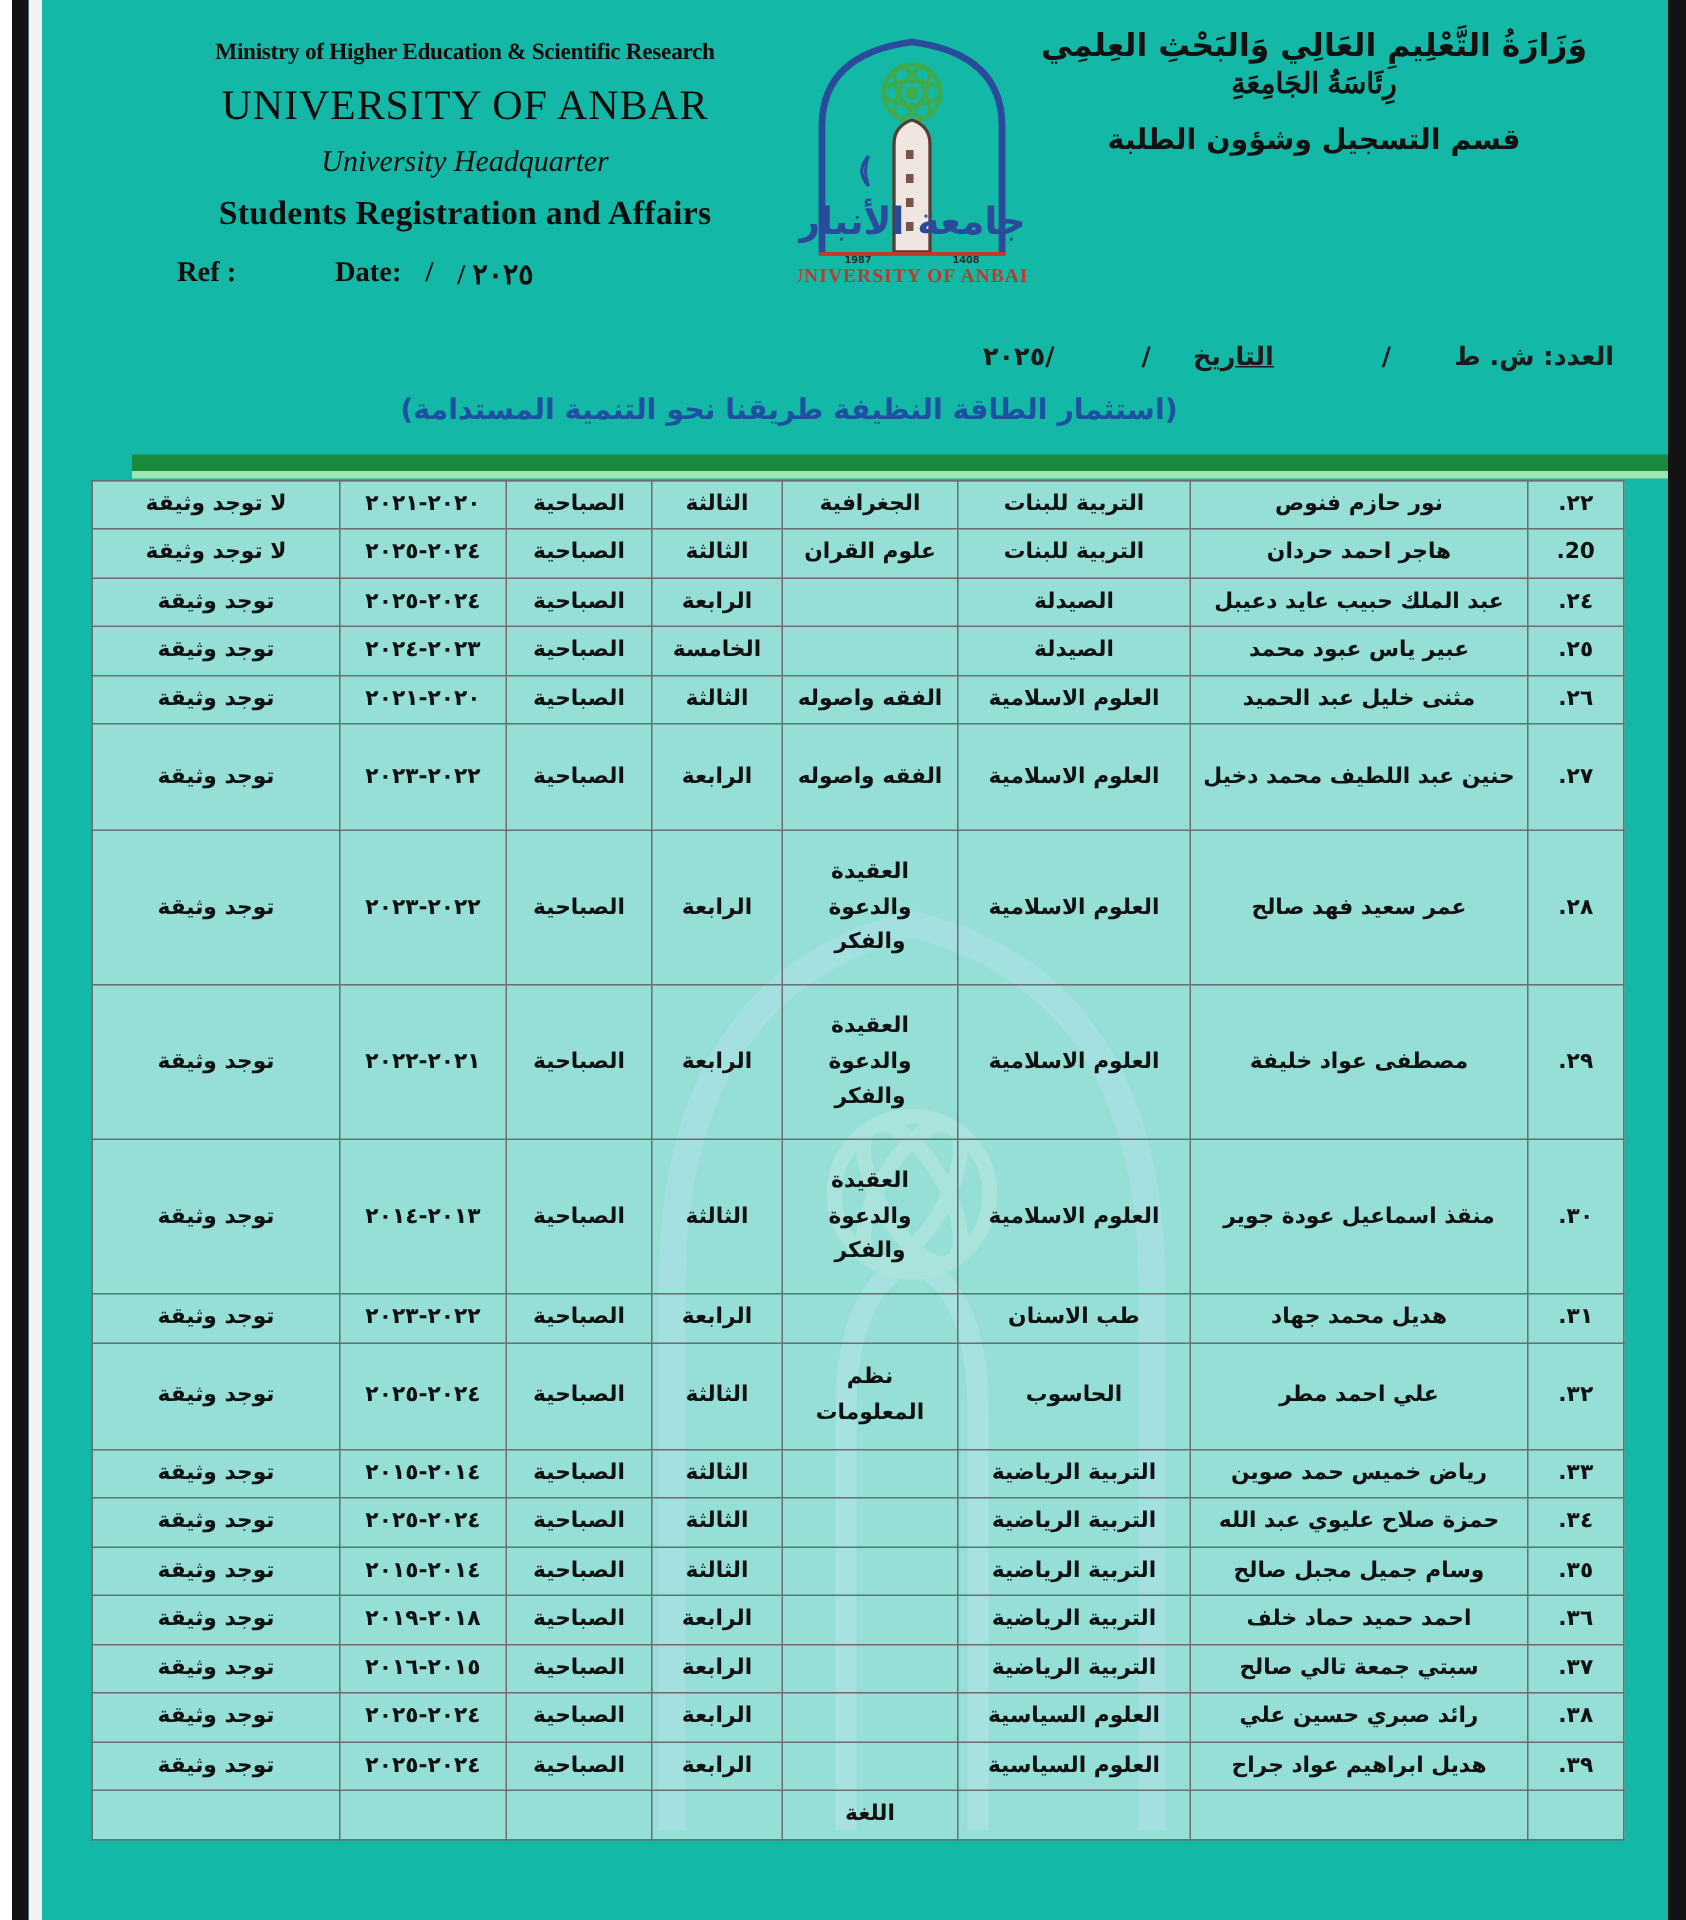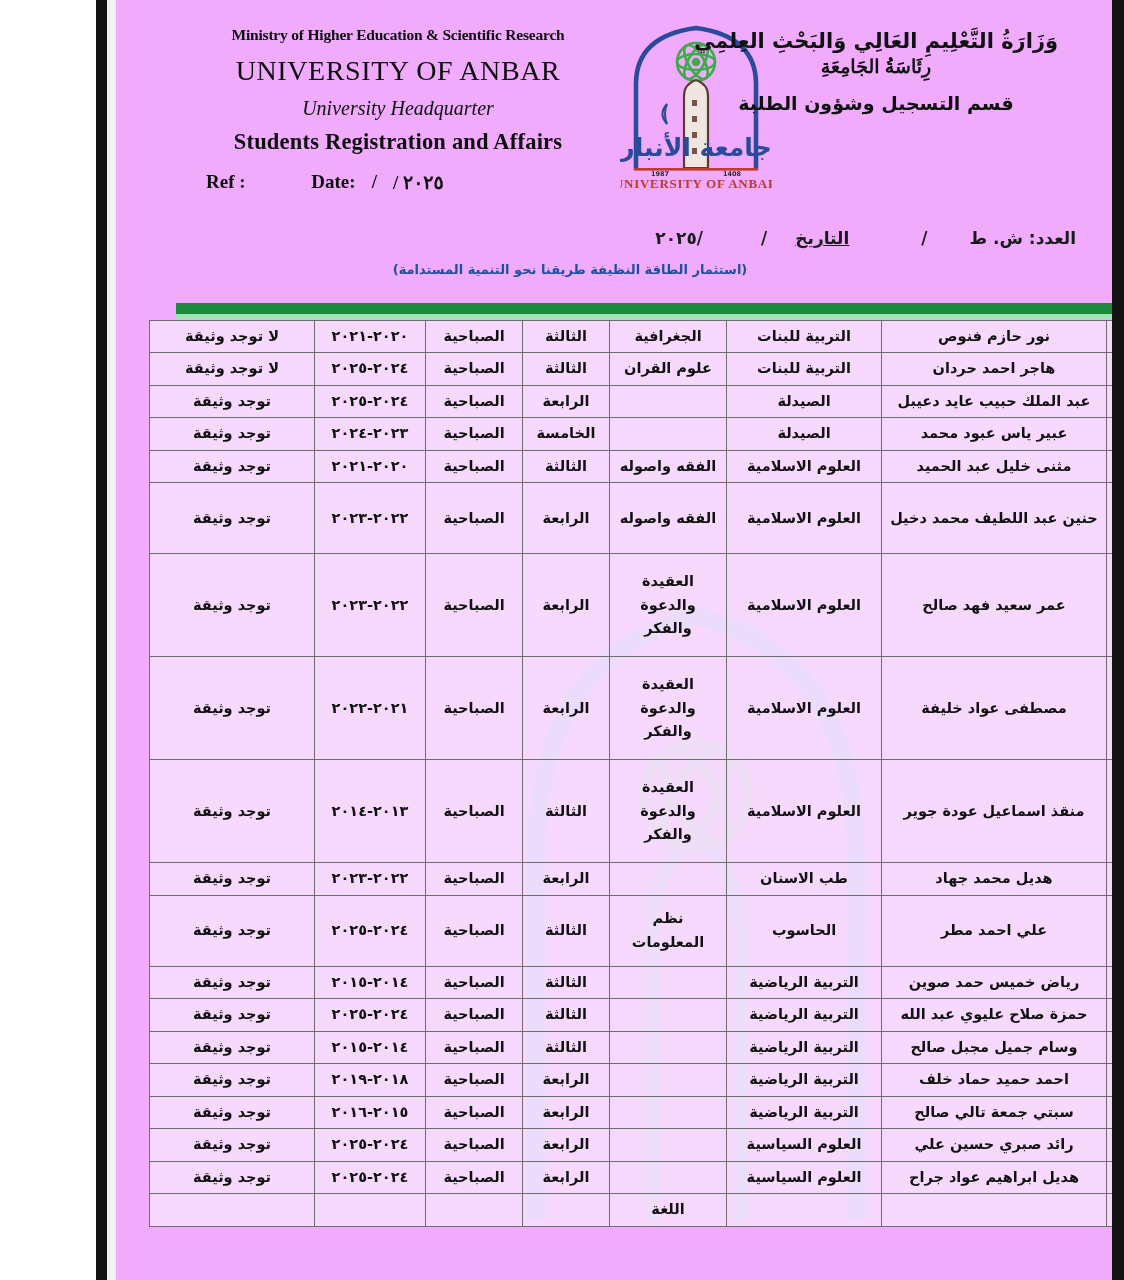--- a/index.html
+++ b/index.html
@@ -3,24 +3,24 @@
 <meta charset="utf-8">
 <title>University of Anbar — Students Registration and Affairs</title>
 <style>
   html, body {
     margin: 0;
     padding: 0;
     background: #ffffff;
   }
   #page {
     position: relative;
-    width: 1028px;
+    width: 1116px;
     height: 1280px;
     overflow: hidden;
-    background: #f0abfc;
+    background: #14b8a6;
     font-family: "Liberation Sans", "DejaVu Sans", sans-serif;
   }
 
   
   .edge {
     position: absolute;
     top: 0;
     bottom: 0;
     background: #131313;
     z-index: 40;
@@ -95,21 +95,21 @@
     top: 22px;
     width: 152px;
     height: 170px;
   }
   .logo svg { width: 100%; height: 100%; display: block; }
 
   
   .hdr-ar {
     position: absolute;
     right: 48px;
-    top: 29px;
+    top: 18px;
     width: 400px;
     text-align: center;
     color: #111;
   }
   .hdr-ar .ministry-ar {
     font-family: "DejaVu Sans", sans-serif;
     font-size: 21px;
     font-weight: 700;
     letter-spacing: -0.5px;
     white-space: nowrap;
@@ -155,21 +155,21 @@
   .meta-line .m-sl2   { margin-left: 58px; }
   .meta-line .m-year  { }
 
   .slogan {
     position: absolute;
     right: 0;
     left: 0;
     top: 262px;
     text-align: center;
     font-family: "DejaVu Sans", sans-serif;
-    font-size: 13px;
+    font-size: 19px;
     font-weight: 700;
     color: #1f4fa0;
     padding-right: 80px;
   }
 
   
   .greenbar {
     position: absolute;
     left: 80px;
     right: 12px;

